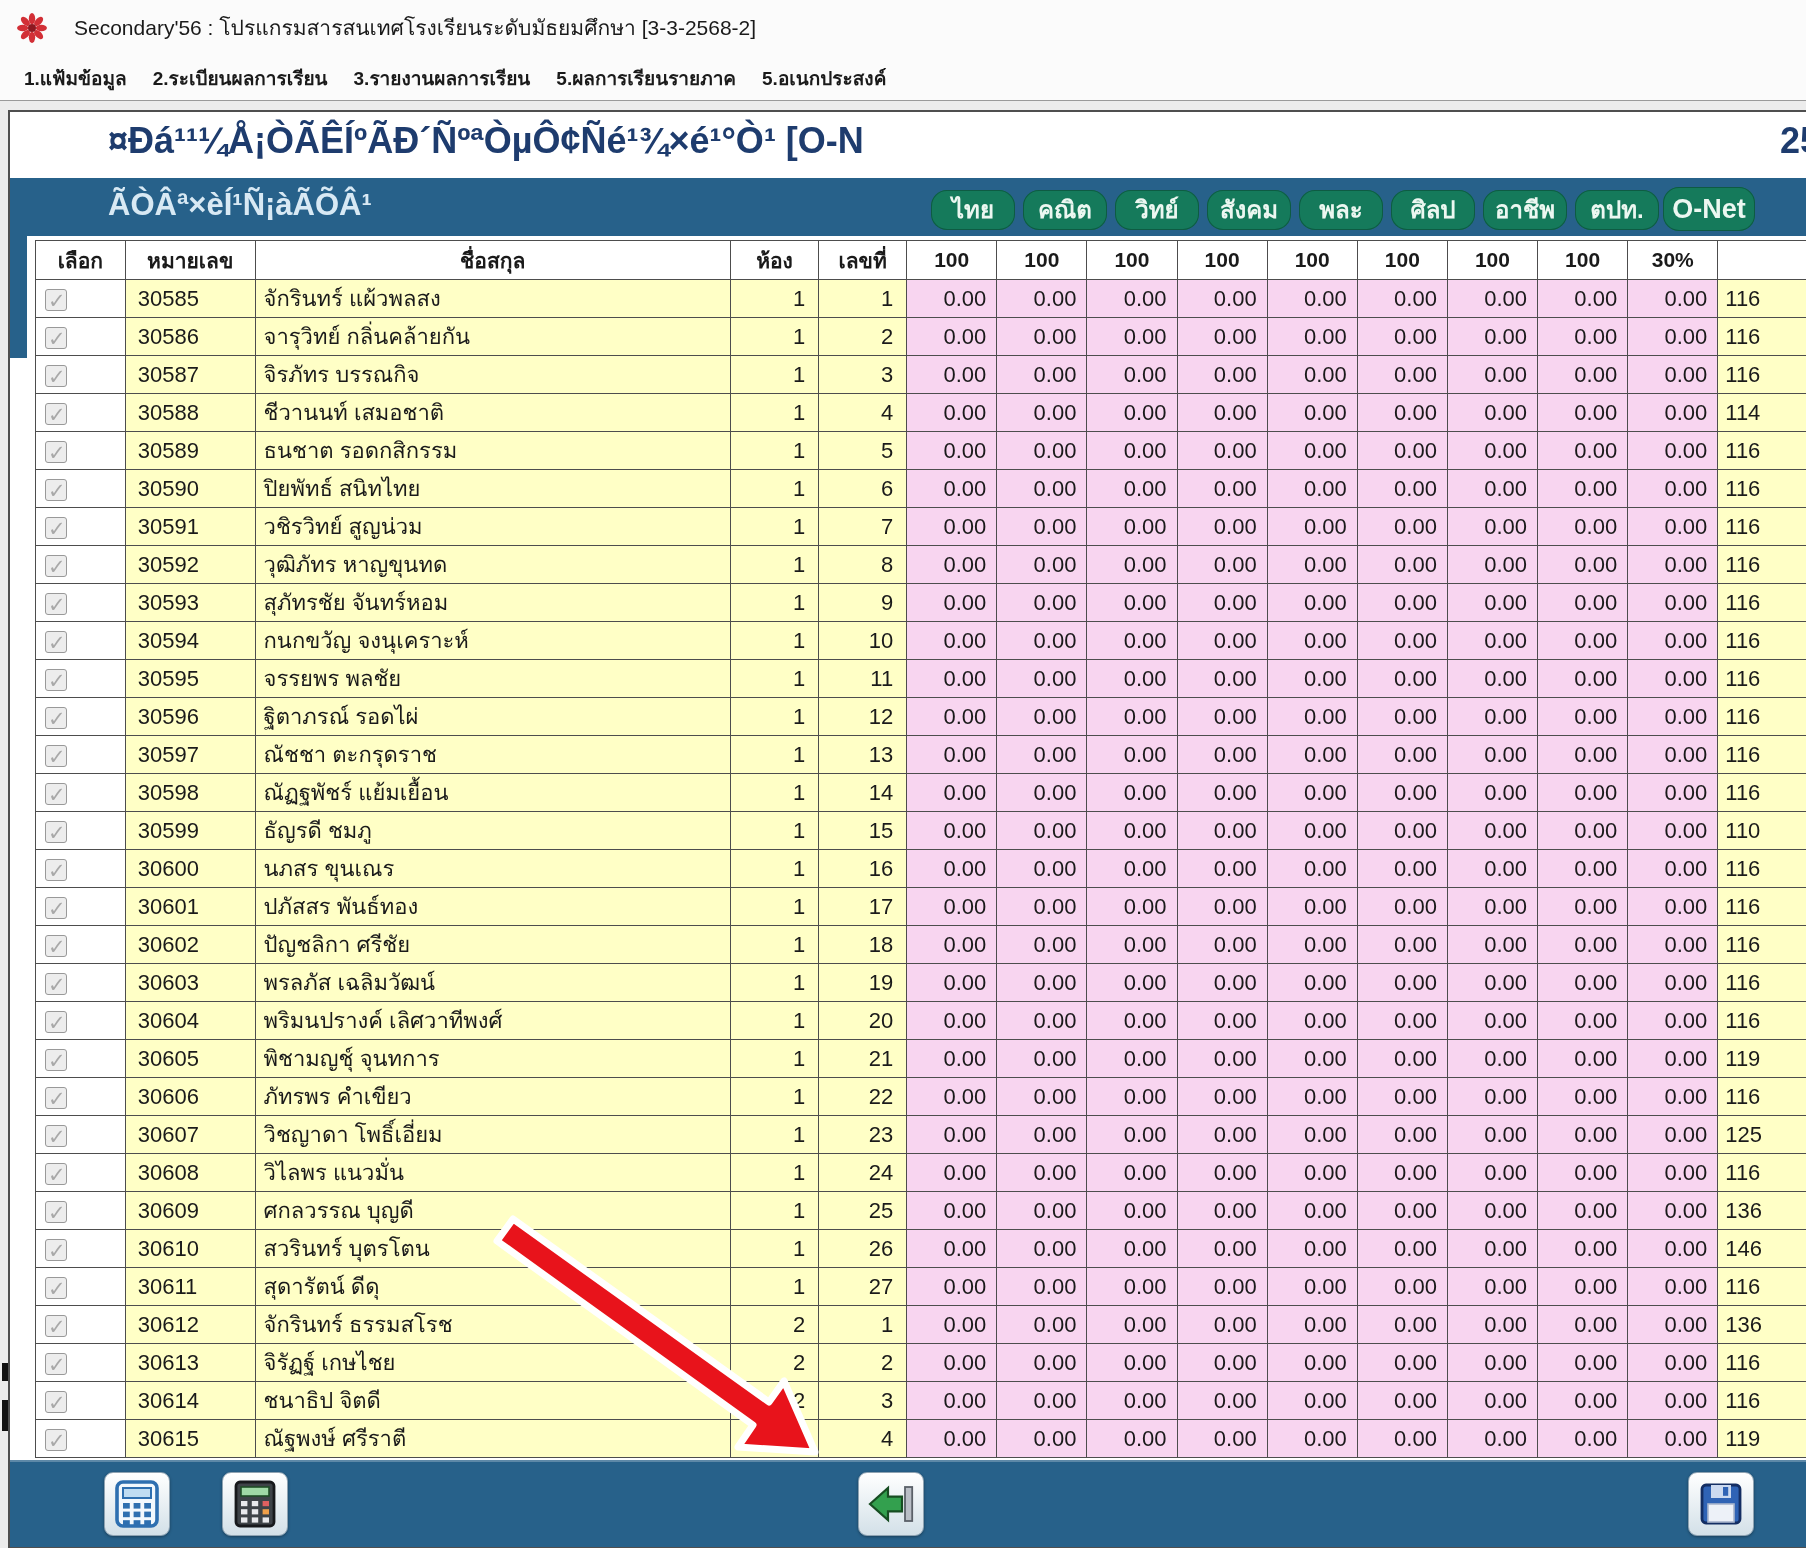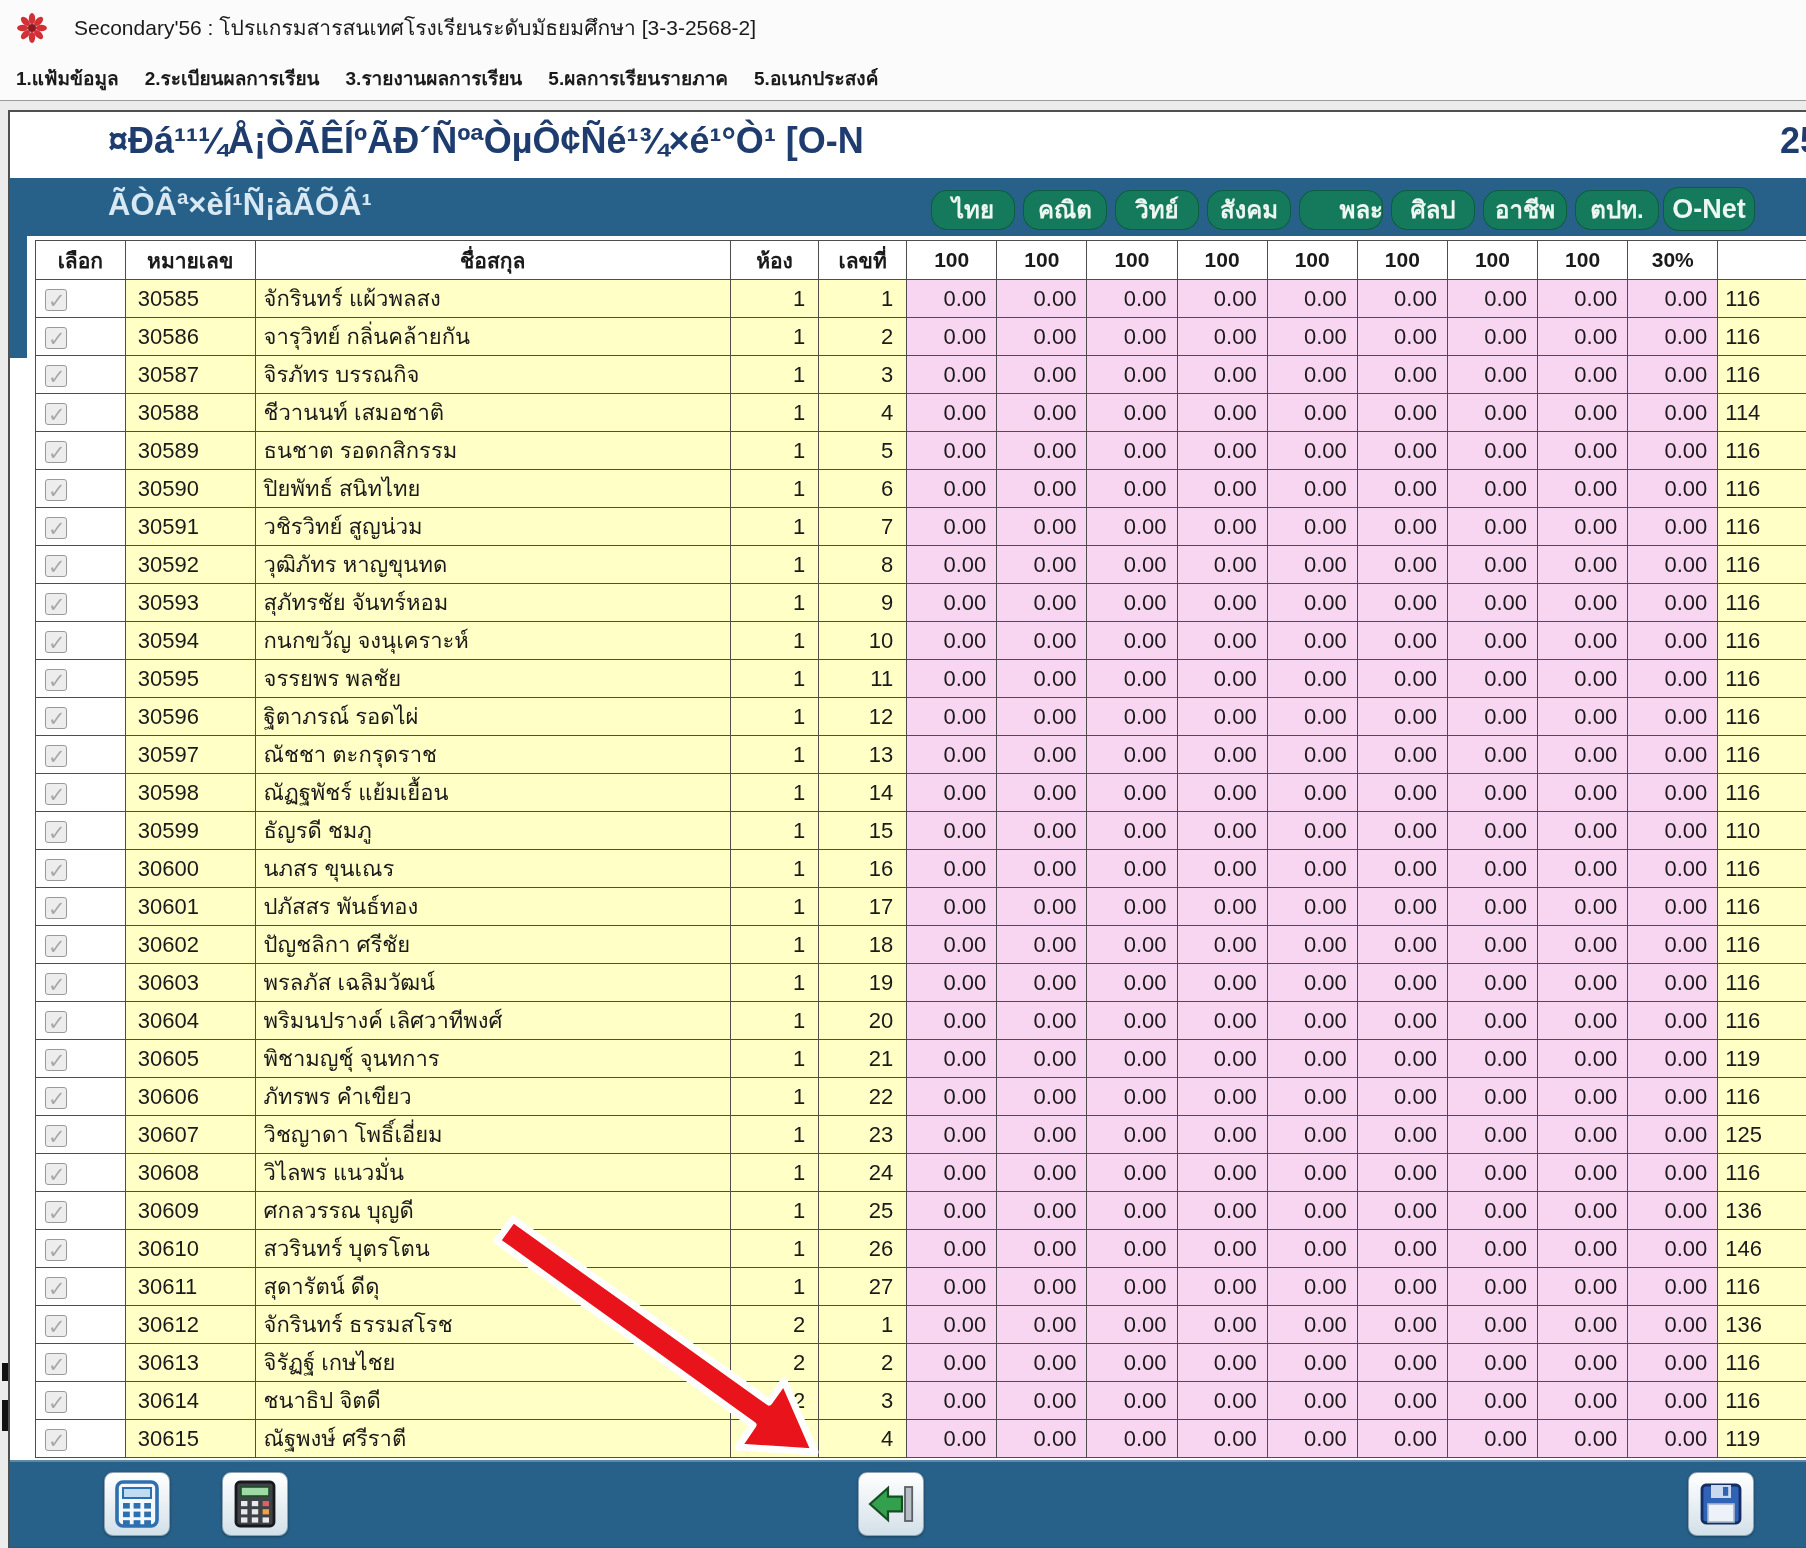--- a/index.html
+++ b/index.html
@@ -5,21 +5,21 @@
   *{box-sizing:border-box;margin:0;padding:0;}
   html,body{width:1806px;height:1548px;overflow:hidden;}
   body{position:relative;background:#F4F4F4;color:#1a1a1a;
        font-family:"Liberation Sans","DejaVu Sans",sans-serif;}
 
   
   .titlebar{position:absolute;top:0;left:0;width:1806px;height:55px;background:#FBFBFB;
             display:flex;align-items:center;padding-left:16px;gap:26px;}
   .win-title{font-size:21px;white-space:nowrap;}
   .menubar{position:absolute;top:55px;left:0;width:1806px;height:45px;background:#FBFBFB;
-           display:flex;align-items:center;padding-left:16px;gap:26px;}
+           display:flex;align-items:center;padding-left:24px;gap:26px;}
   .menu-item{font-size:19px;font-weight:600;white-space:nowrap;cursor:default;}
 
   
   .main-outer{position:absolute;top:100px;left:0;width:1806px;height:1448px;
               background:#ECECEC;border-top:1px solid #9a9a9a;}
   .panel{position:absolute;top:9px;left:8px;width:1802px;height:1439px;background:#fff;
          border:2px solid #4f4f4f;overflow:hidden;}
 
   .hdr-white{position:absolute;top:0;left:0;width:100%;height:66px;background:#fff;}
   .hdr-title{position:absolute;left:98px;top:8px;font-size:36px;font-weight:700;color:#1E3C6E;white-space:nowrap;text-align:center;}
@@ -102,21 +102,21 @@
       <span class="hdr-right">25</span>
     </div>
 
     <div class="band">
       <span class="band-subtitle">ÃÒÂª×èÍ¹Ñ¡àÃÕÂ¹</span>
       <div>
           <div class="subject-btn" style="left: 921px; width: 84px;">ไทย</div>
           <div class="subject-btn" style="left: 1013px; width: 84px;">คณิต</div>
           <div class="subject-btn" style="left: 1105px; width: 84px;">วิทย์</div>
           <div class="subject-btn" style="left: 1197px; width: 84px;">สังคม</div>
-          <div class="subject-btn" style="left: 1289px; width: 84px; text-align: right;">พละ</div>
+          <div class="subject-btn" style="left: 1289px; width: 84px;">พละ</div>
           <div class="subject-btn" style="left: 1381px; width: 84px;">ศิลป</div>
           <div class="subject-btn" style="left: 1473px; width: 84px;">อาชีพ</div>
           <div class="subject-btn" style="left: 1565px; width: 84px;">ตปท.</div>
           <div class="subject-btn onet" style="left: 1653px; width: 92px;">O-Net</div>
         </div>
     </div>
 
     <div class="left-blue-strip"></div>
 
     <div class="table-wrap">

